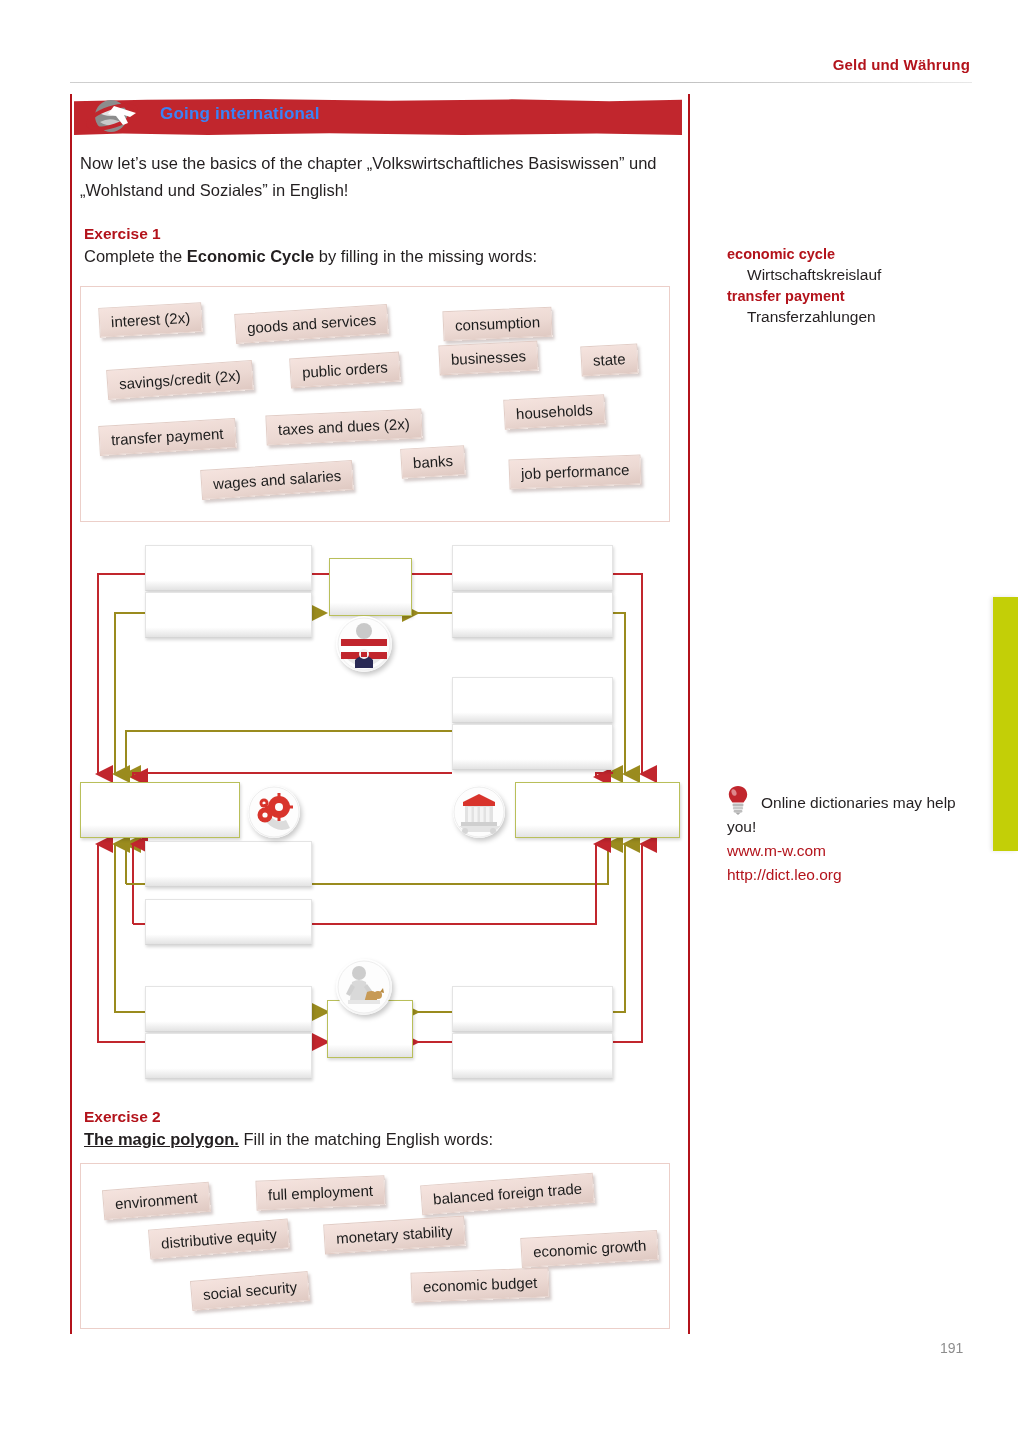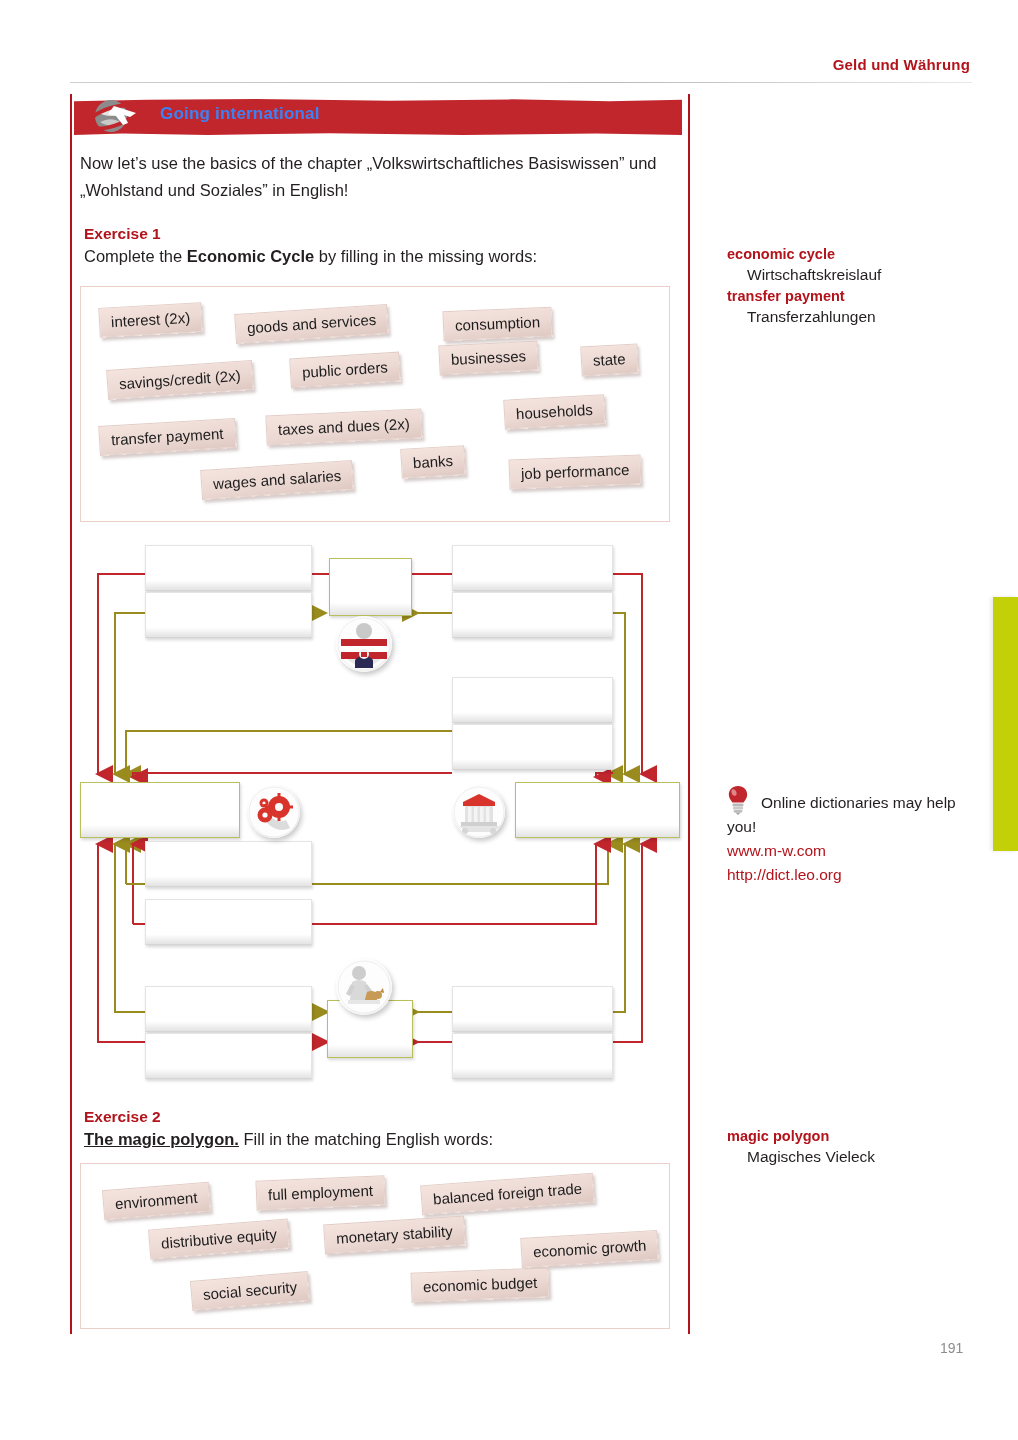--- a/index.html
+++ b/index.html
@@ -391,24 +391,20 @@
 
 <div id="margin-col">
   <div class="gloss" style="top:244px;">
     <div class="term">economic cycle</div>
     <div class="trans">Wirtschaftskreislauf</div>
   </div>
   <div class="gloss" style="top:286px;">
     <div class="term">transfer payment</div>
     <div class="trans">Transferzahlungen</div>
   </div>
-  <div class="gloss" style="top:1126px;">
-    <div class="term">magic polygon</div>
-    <div class="trans">Magisches Vieleck</div>
-  </div>
 </div>
 
 <div id="tip">
   <span class="bulb">
     <svg viewBox="0 0 22 30" width="22" height="30">
       <path d="M11,1 C5.5,1 1.8,5 1.8,9.6 C1.8,13 3.9,15.4 5.4,17.6 L16.6,17.6 C18.1,15.4 20.2,13 20.2,9.6 C20.2,5 16.5,1 11,1 Z" fill="#c1262d"></path>
       <ellipse cx="7" cy="7.5" rx="2.4" ry="3.4" fill="#ffffff" opacity=".45" transform="rotate(-20 7 7.5)"></ellipse>
       <rect x="5.6" y="18.4" width="10.8" height="3.1" rx="1" fill="#b9b9b9"></rect>
       <rect x="5.9" y="22.0" width="10.2" height="2.6" rx="1" fill="#c9c9c9"></rect>
       <rect x="6.6" y="25.0" width="8.8" height="2.4" rx="1" fill="#bdbdbd"></rect>

